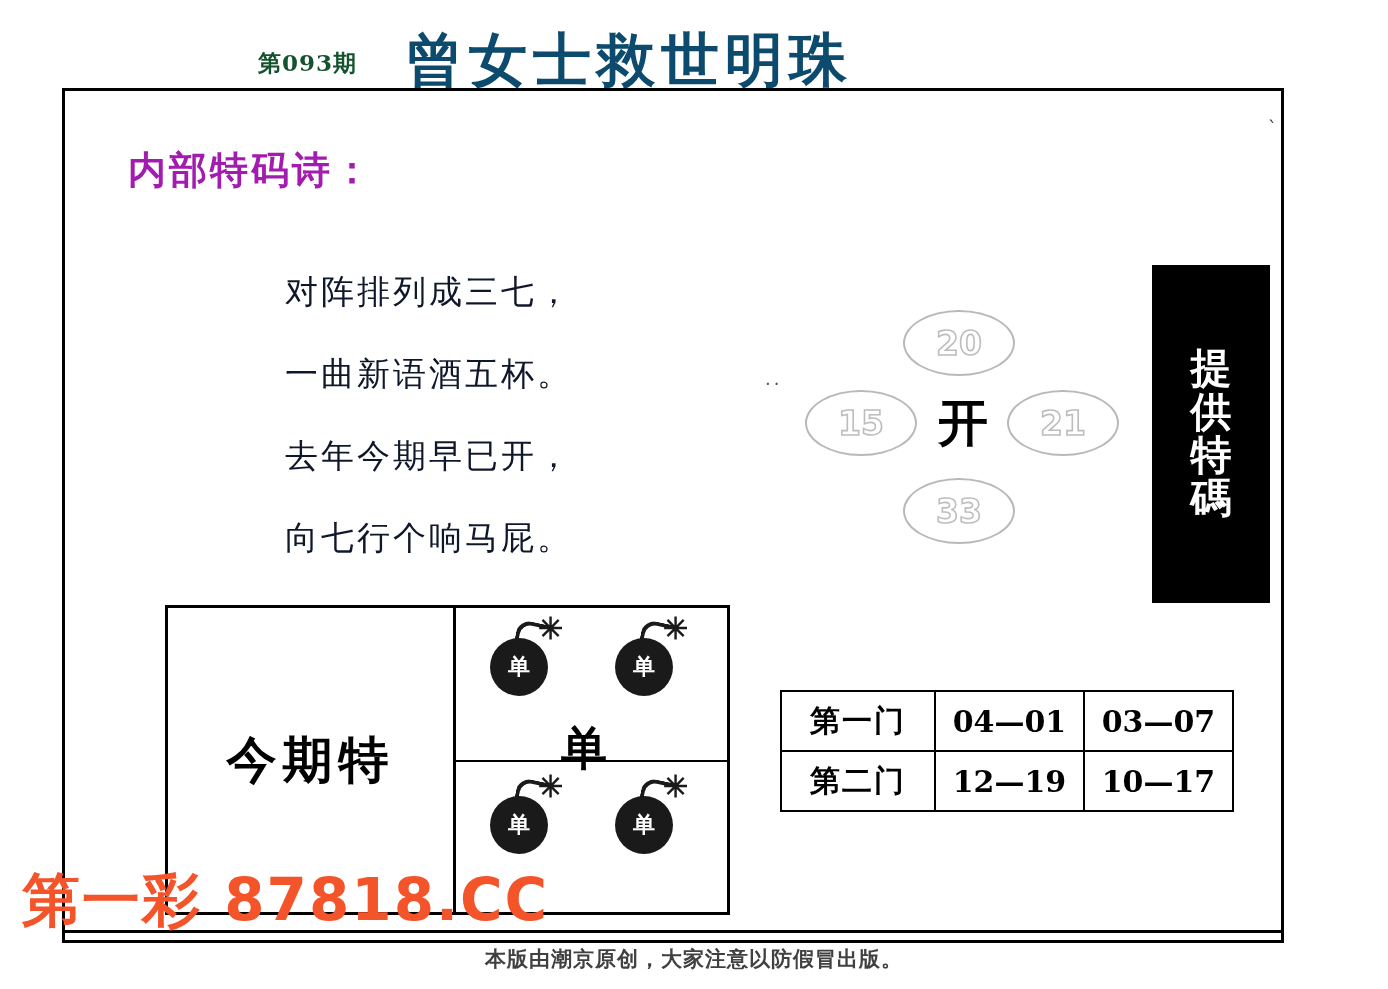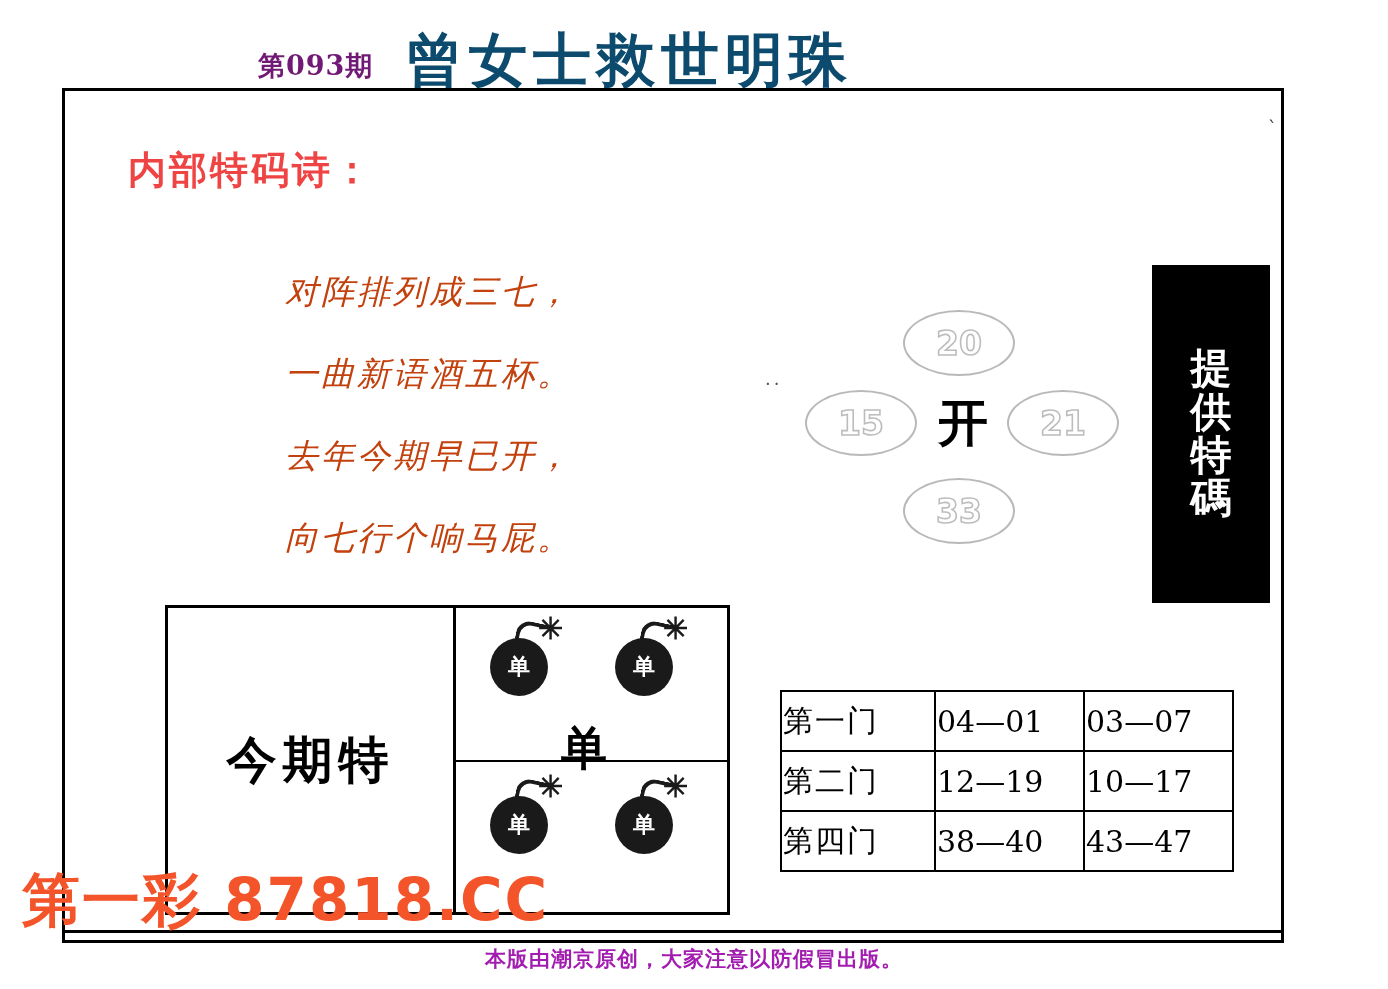--- a/index.html
+++ b/index.html
@@ -20,24 +20,24 @@
     position: absolute;
     top: 14px;
     left: 0;
     width: 1388px;
     height: 72px;
   }
   .issue-label {
     position: absolute;
     left: 258px;
     top: 34px;
-    font-size: 27px;
+    font-size: 23px;
     font-weight: bold;
     letter-spacing: 1px;
-    color: #701a75;
+    color: #14532d;
     white-space: nowrap;
   }
   .main-title {
     position: absolute;
     left: 405px;
     top: 8px;
     font-size: 58px;
     font-weight: bold;
     letter-spacing: 6px;
     color: #0c4a6e;
@@ -57,36 +57,35 @@
   }
 
   
   .section-title {
     position: absolute;
     left: 128px;
     top: 145px;
     font-size: 38px;
     font-weight: bold;
     letter-spacing: 3px;
-    color: #ef4444;
+    color: #a21caf;
     white-space: nowrap;
   }
   .poem {
     position: absolute;
     left: 285px;
     top: 270px;
     width: 420px;
   }
   .poem-line {
     font-size: 33px;
     letter-spacing: 3px;
-    color: #c2410c;
+    color: #0f172a;
     margin-bottom: 37px;
     white-space: nowrap;
-    font-style: italic;
   }
 
   
   .cluster {
     position: absolute;
     left: 795px;
     top: 300px;
     width: 340px;
     height: 250px;
   }
@@ -259,23 +258,23 @@
   
   .num-table {
     position: absolute;
     left: 780px;
     top: 690px;
     border-collapse: collapse;
   }
   .num-table td {
     border: 2px solid #000;
     height: 56px;
-    text-align: left;
+    text-align: center;
     font-size: 30px;
-    font-weight: normal;
+    font-weight: bold;
     color: #000;
     font-family: "DejaVu Serif", "Liberation Serif", serif;
   }
   .num-table td.lbl { width: 150px; letter-spacing: 2px; }
   .num-table td.val { width: 145px; }
 
   
   .bottom-rule {
     position: absolute;
     left: 62px;
@@ -285,21 +284,21 @@
     background: #000;
   }
   .bottom-note {
     position: absolute;
     left: 0;
     top: 945px;
     width: 1388px;
     text-align: center;
     font-size: 21px;
     font-weight: bold;
-    color: #a21caf;
+    color: #404040;
     letter-spacing: 1px;
   }
 
   
   .watermark {
     position: absolute;
     left: 22px;
     top: 862px;
     font-size: 58px;
     font-weight: bold;
@@ -392,25 +391,20 @@
       <tr>
     <td class="lbl">第一门</td>
     <td class="val">04—01</td>
     <td class="val">03—07</td>
   </tr>
   <tr>
     <td class="lbl">第二门</td>
     <td class="val">12—19</td>
     <td class="val">10—17</td>
   </tr>
-  <tr>
-    <td class="lbl">第四门</td>
-    <td class="val">38—40</td>
-    <td class="val">43—47</td>
-  </tr>
 </tbody>
   </table>
 
 <div class="bottom-rule"></div>
 <div class="bottom-note">本版由潮京原创，大家注意以防假冒出版。</div>
 
 <div class="watermark">
   <span class="cn">第一彩</span>
   <span>87818.CC</span>
 </div>

